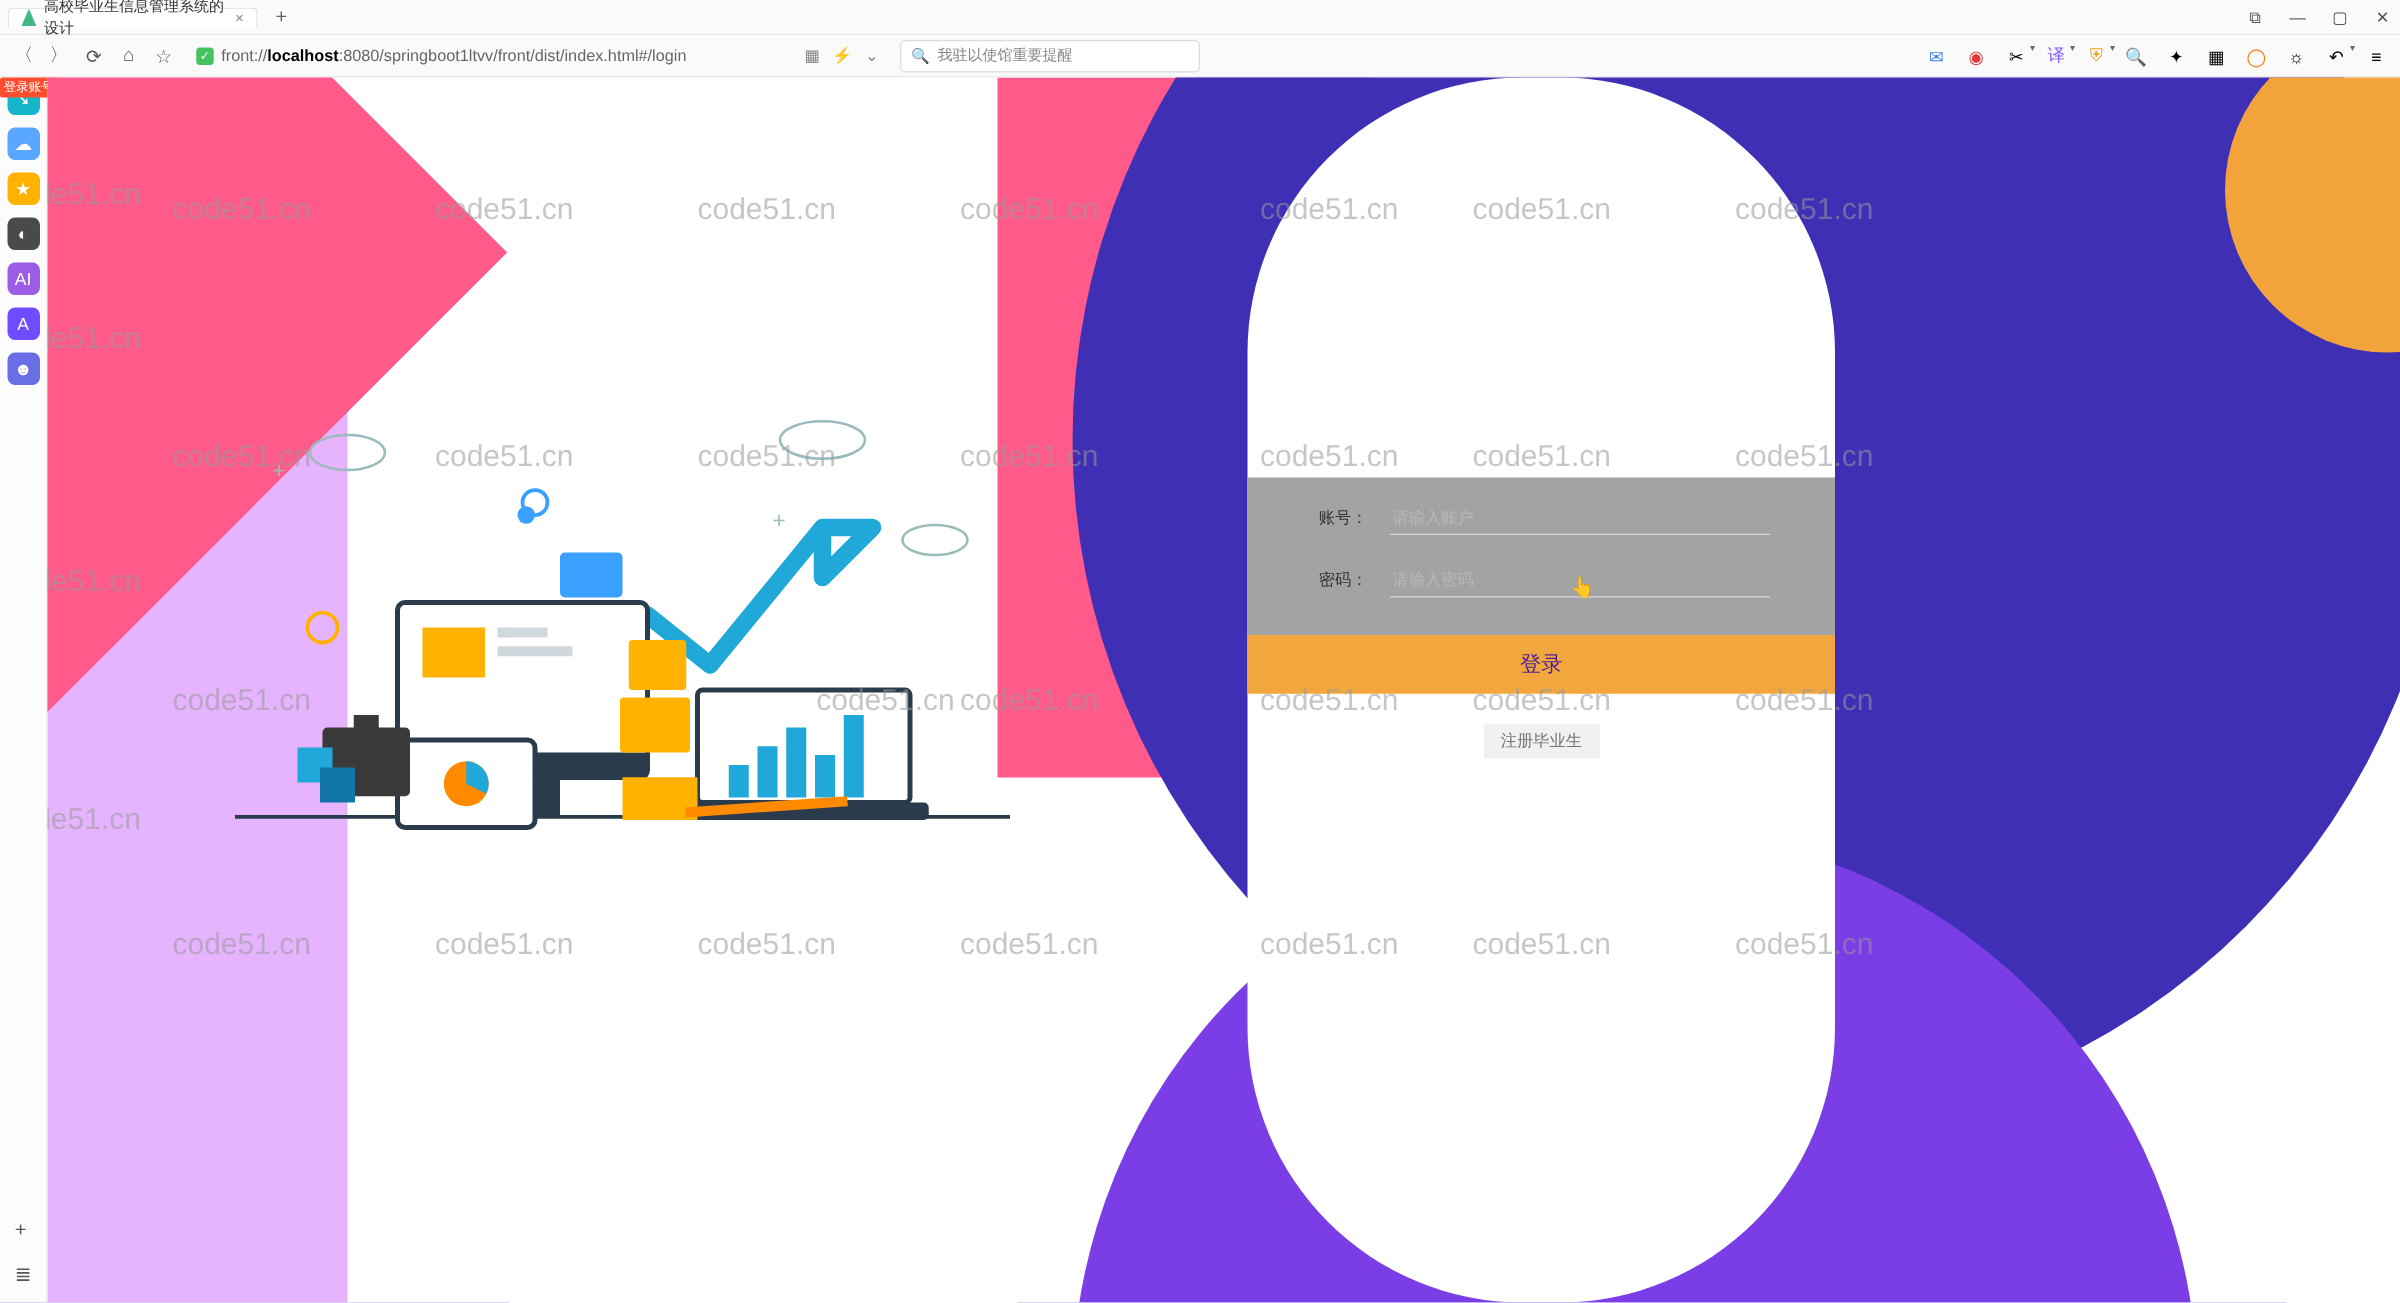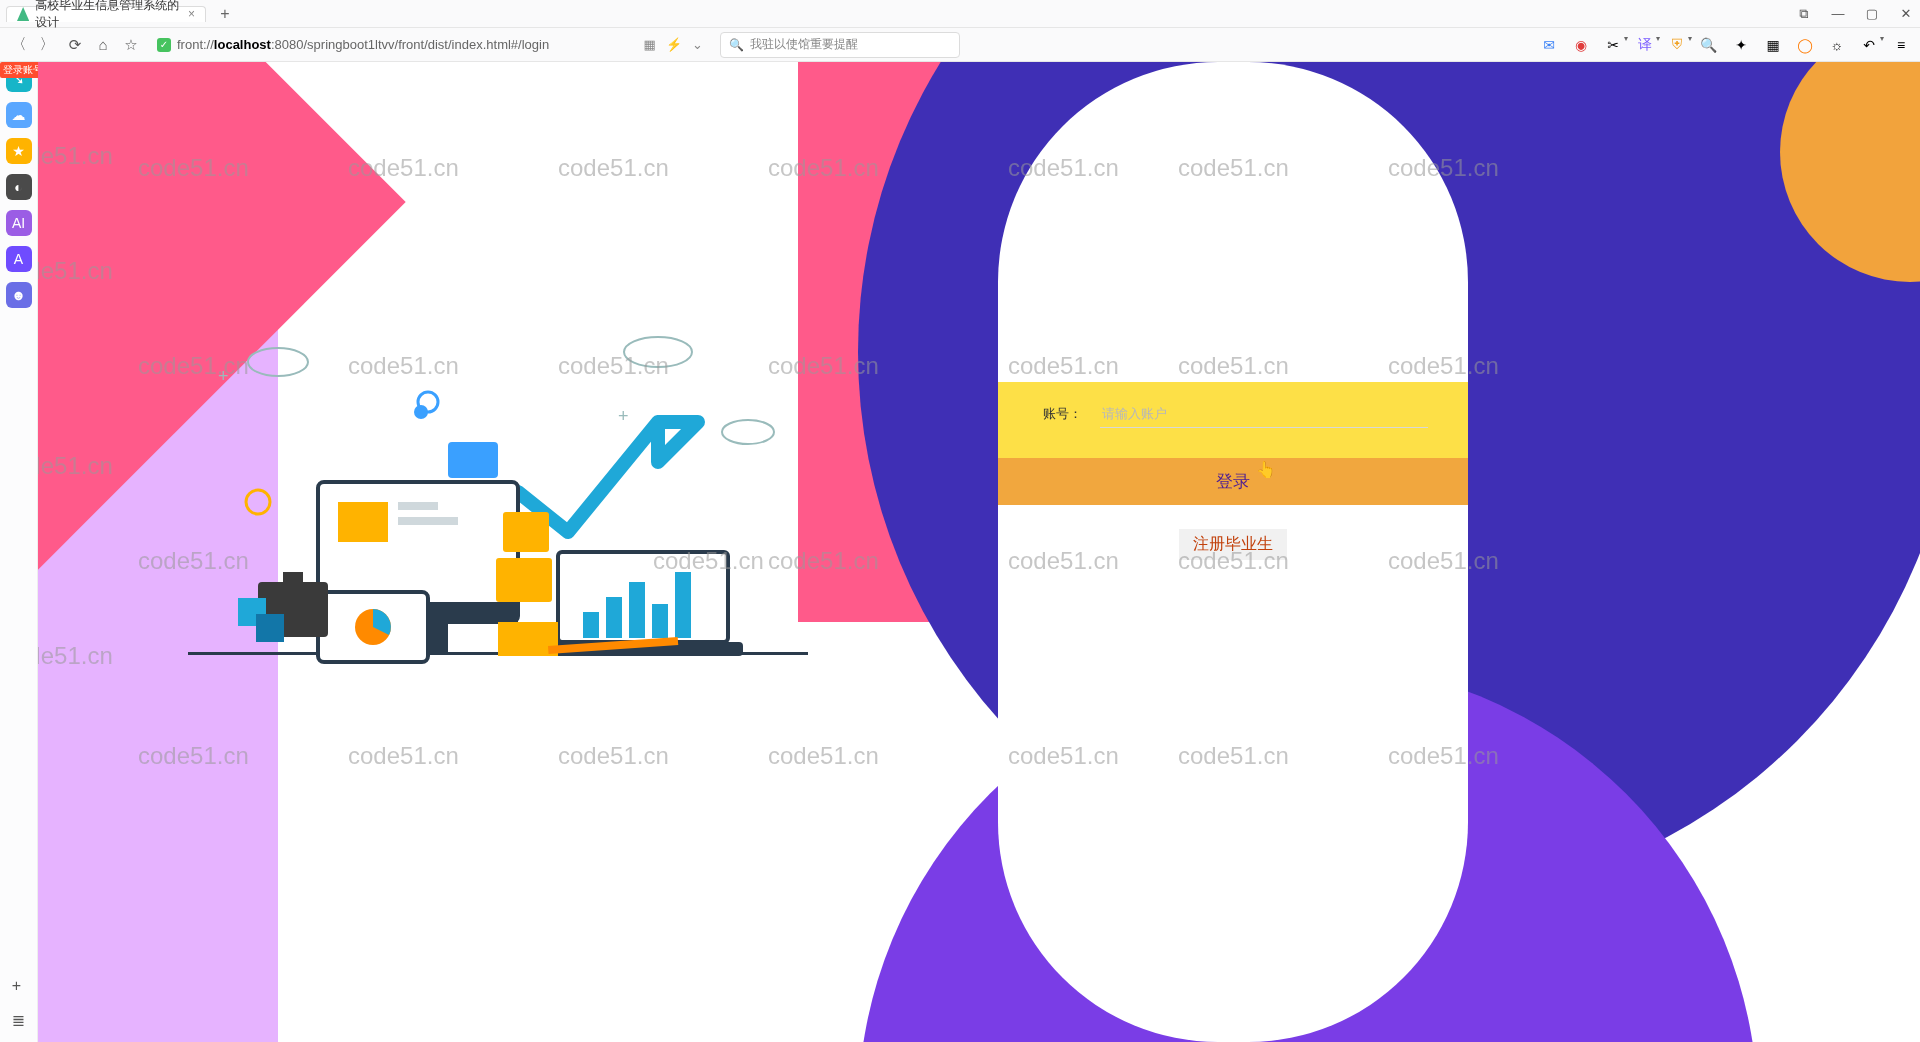--- a/index.html
+++ b/index.html
@@ -49,28 +49,28 @@
 
 .login-card { position:absolute; left:960px; top:0; width:470px; height:100%; background:#fff; border-radius:220px; }
 
 
 .illus { position:absolute; left:150px; top:260px; width:620px; height:360px; }
 .illus svg { width:100%; height:100%; }
 
 
 .login { position:absolute; left:960px; top:320px; width:470px; }
 .login-title { background:#f1a73e; color:#fff; text-align:center; font-size:19px; padding:14px 0; }
-.form-body { background:#fde047; padding:18px 40px 8px; }
+.form-body { background:#a3a3a3; padding:18px 52px 8px; }
 .row { display:flex; align-items:center; gap:18px; margin-bottom:22px; }
 .row label { width:44px; text-align:right; font-size:13px; color:#333; }
 .row input { flex:1; border:none; border-bottom:1px solid #d8d8d8; padding:6px 2px; font-size:13px; outline:none; color:#333; background:transparent; }
 .row input::placeholder { color:#b8b8b8; }
 .login-btn { background:#f1a73e; color:#4c1d95; text-align:center; font-size:17px; padding:12px 0; cursor:pointer; }
 .reg-wrap { text-align:center; padding:24px 0; }
-.reg-btn { display:inline-block; background:#f1f1f1; color:#c2410c; font-size:16px; padding:5px 14px; cursor:pointer; }
+.reg-btn { display:inline-block; background:#f1f1f1; color:#737373; font-size:13px; padding:5px 14px; cursor:pointer; }
 
 
 .wm { position:absolute; inset:0; pointer-events:none; }
 .wm span { position:absolute; color:#999; font-size:24px; opacity:.55; font-weight:500; white-space:nowrap; }
 .wm-center { position:absolute; left:530px; top:400px; color:#ff1a1a; font-size:34px; font-weight:600; pointer-events:none; }
 
 
 .cursor { position:absolute; left:1218px; top:398px; font-size:16px; pointer-events:none; }
 </style>
 </head>
@@ -205,20 +205,24 @@
         <rect x="50" y="276" width="28" height="28" fill="#1fa8d8"></rect>
         <rect x="68" y="292" width="28" height="28" fill="#1276a8"></rect>
       </svg>
     </div>
 
     <div class="login">
       <div class="form-body">
         <div class="row">
           <label>账号：</label>
           <input type="text" placeholder="请输入账户" style="">
+        </div>
+        <div class="row">
+          <label>密码：</label>
+          <input type="password" placeholder="请输入密码" style="">
         </div>
       </div>
       <div class="login-btn">登录</div>
       <div class="reg-wrap">
         <span class="reg-btn">注册毕业生</span>
       </div>
     </div>
 
     <div class="wm">
       <span style="left:-36px; top:80px">code51.cn</span>

